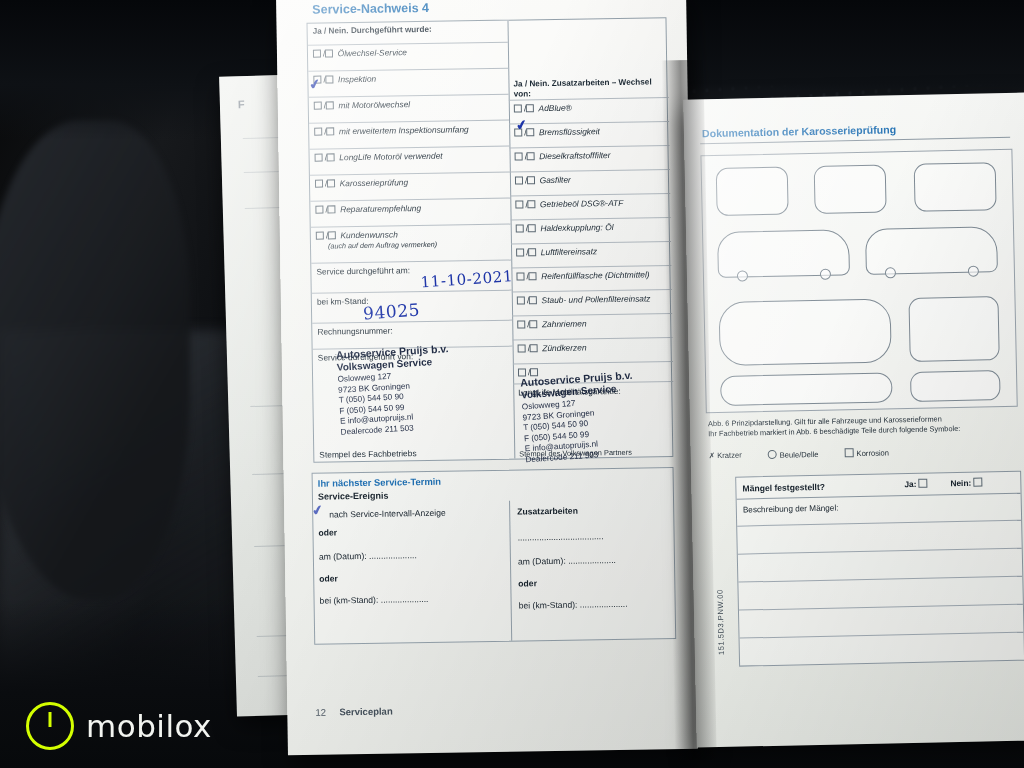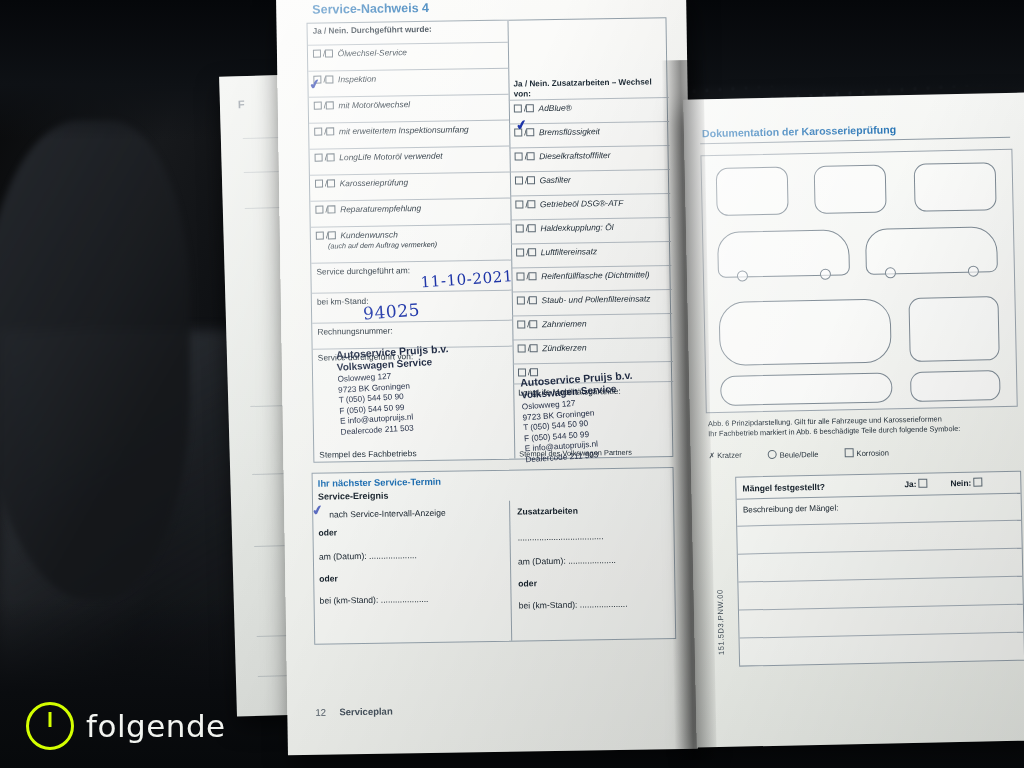--- a/index.html
+++ b/index.html
@@ -635,16 +635,16 @@
 
     <div class="vcode">151.5D3.PNW.00</div>
 
     <div class="page-sheen"></div>
   </div>
 
   <div class="spine"></div>
 
   <div class="watermark">
     <div class="wm-mark"></div>
-    <div class="wm-text">folgende</div>
+    <div class="wm-text">mobilox</div>
   </div>
 
 </div>
 
 </body></html>

